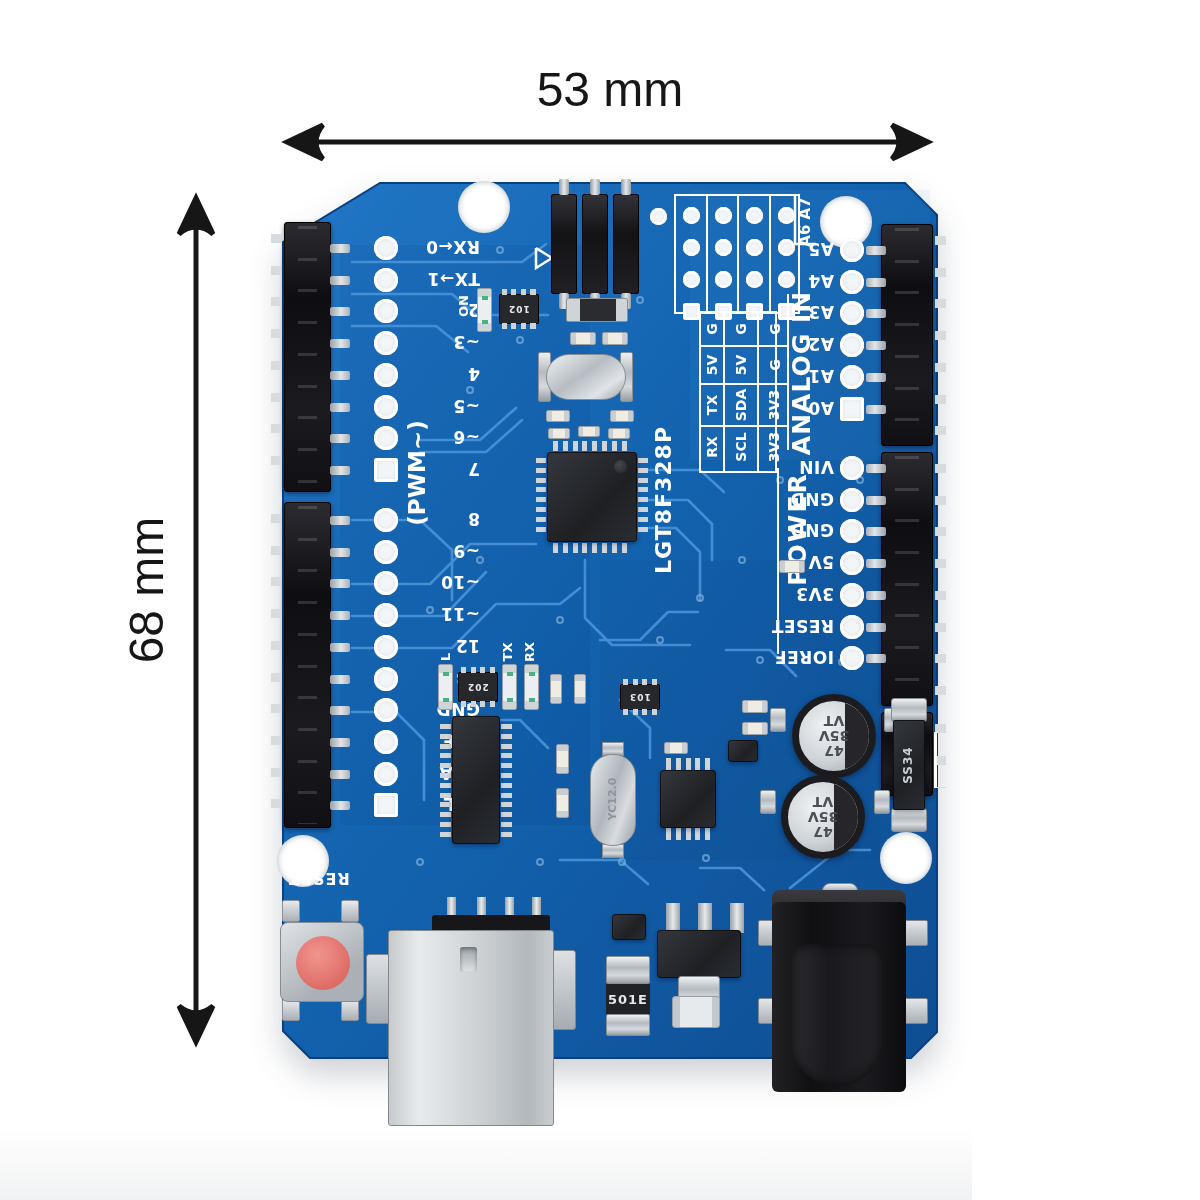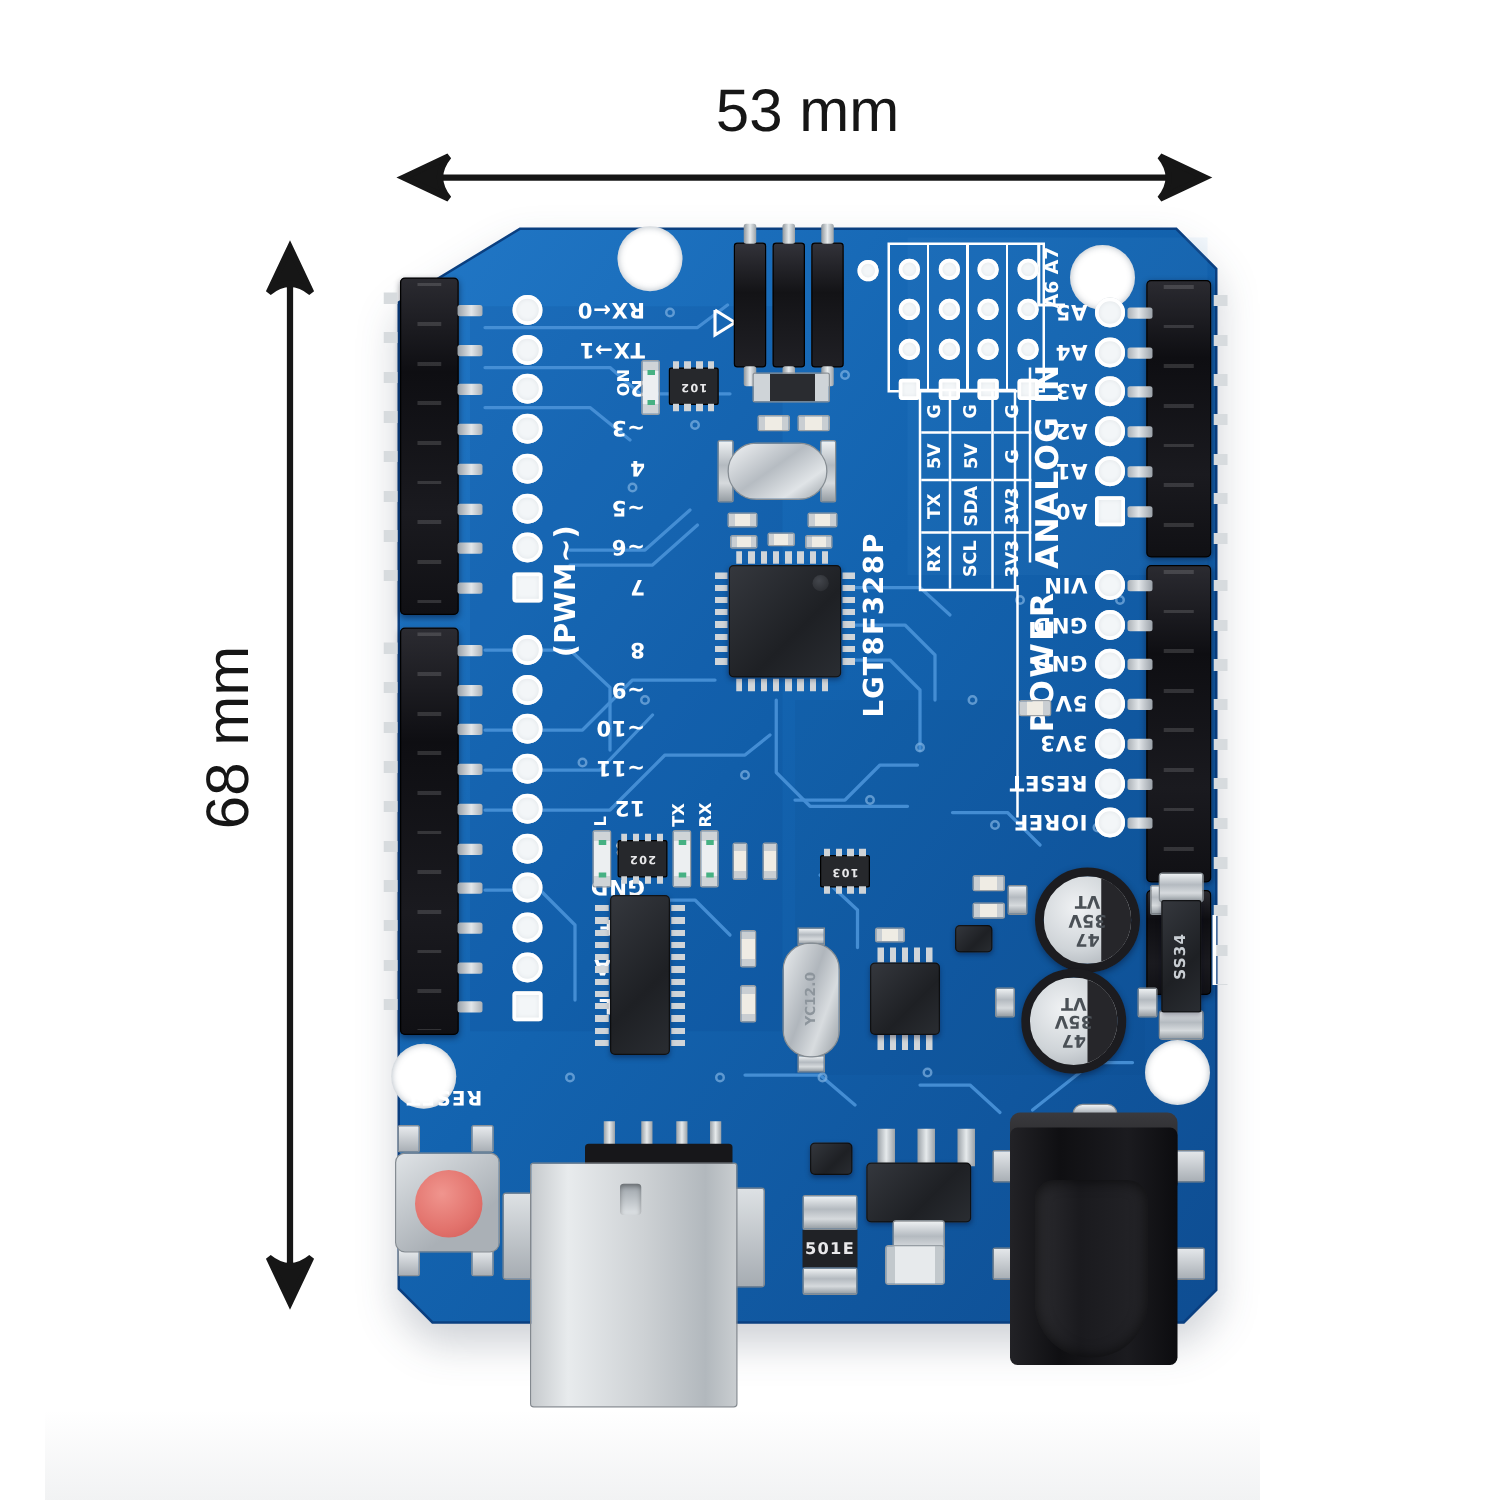--- a/index.html
+++ b/index.html
@@ -1,17 +1,17 @@
 <!DOCTYPE html>
 <html><head>
 <meta charset="utf-8">
 <style>
   html,body{margin:0;padding:0;background:#fff;}
   #scene{position:relative;width:972px;height:1200px;background:#ffffff;overflow:hidden;
-         font-family:"DejaVu Sans",sans-serif;margin-left:36px;}
+         font-family:"DejaVu Sans",sans-serif;}
   #scene *{box-sizing:border-box;}
   .abs{position:absolute;}
 
   
   .dim-label{color:#161616;font-family:"Liberation Sans","DejaVu Sans",sans-serif;
              font-size:48px;font-weight:400;text-align:center;line-height:56px;}
   #dim-label-h{left:450px;top:62px;width:320px;height:56px;}
   #dim-label-v{left:37px;top:562px;width:220px;height:56px;transform:rotate(-90deg);}
 
   

